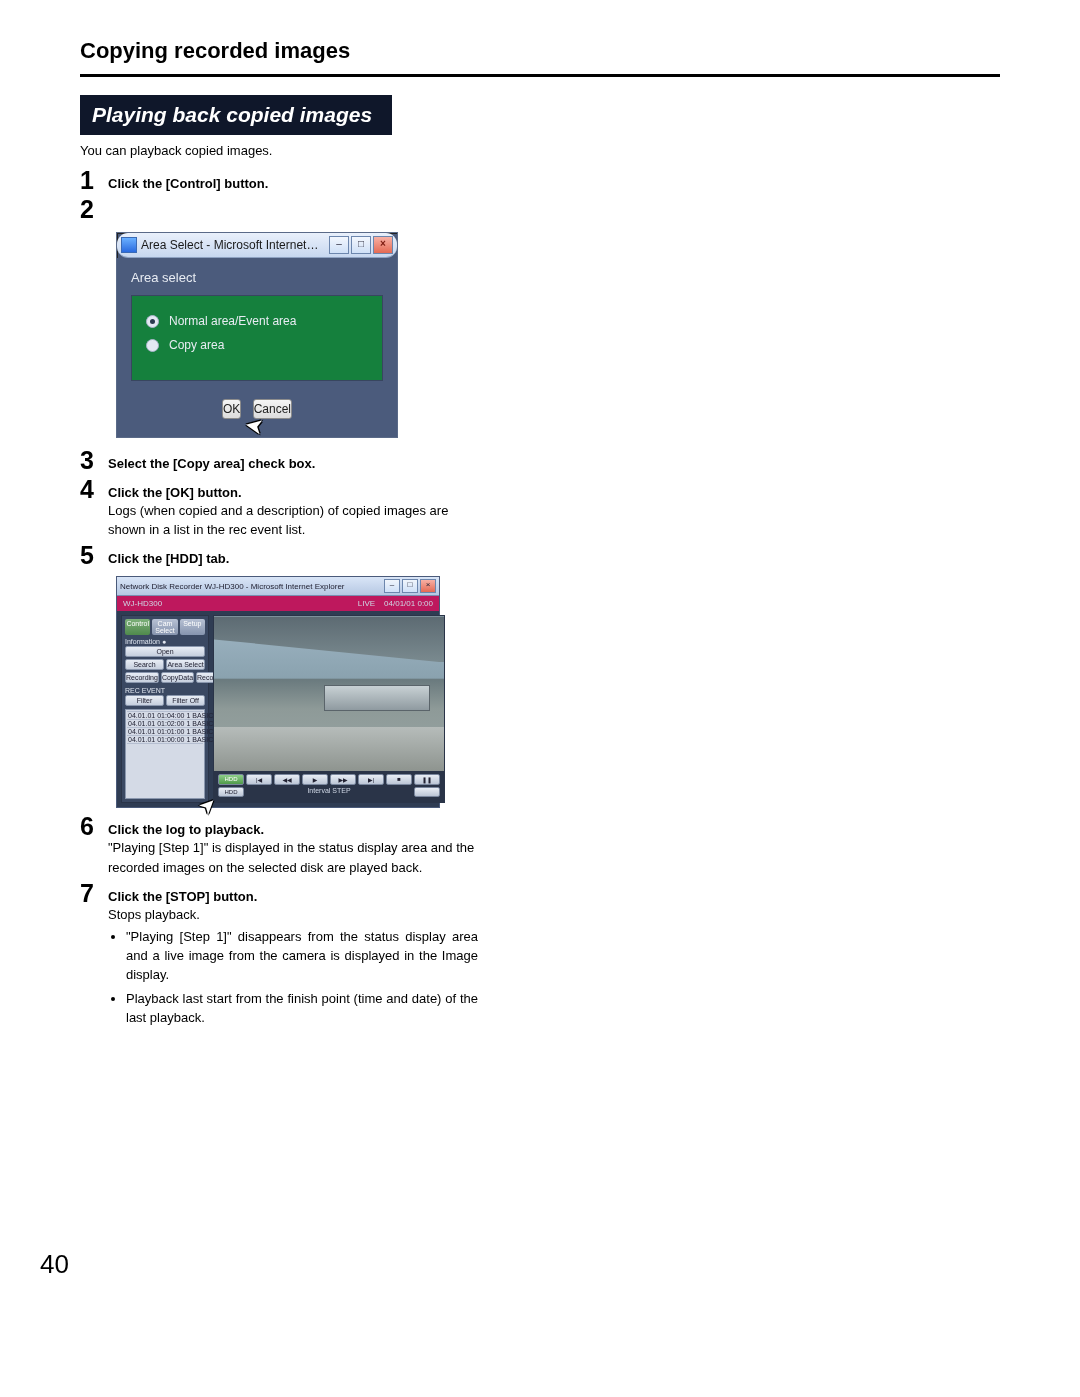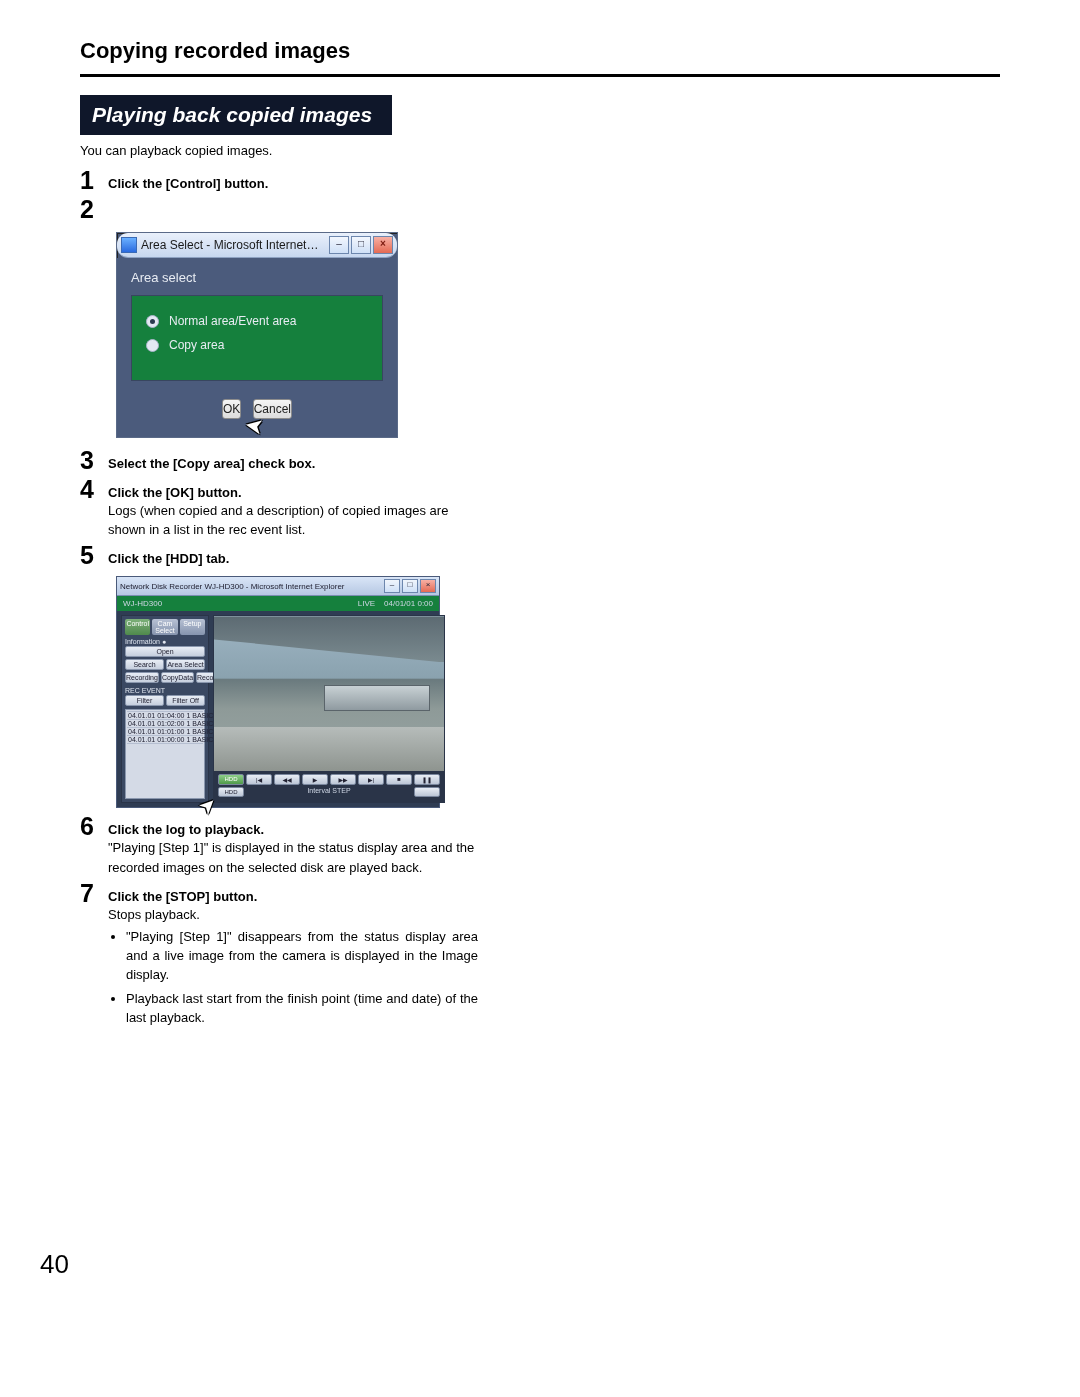--- a/index.html
+++ b/index.html
@@ -197,21 +197,21 @@
     border:1px solid #6c86ad;
     background:linear-gradient(#f0f5fc,#cfe0f7);
     font-size:8px;line-height:10px;text-align:center;
   }
   .dialog2 .tb2 .close {
     background: linear-gradient(#f8b0a4,#e46a54);
   }
   .dialog2 .headerbar {
     display:flex; justify-content:space-between;
     padding:3px 6px;
-    background:#15803d;
+    background:#be185d;
     font-size:8px;
   }
   .dialog2 .content {
     display:flex;
     padding:4px;
     gap:4px;
   }
   .dialog2 .sidepanel {
     width:88px;
     background:#3a4862;

